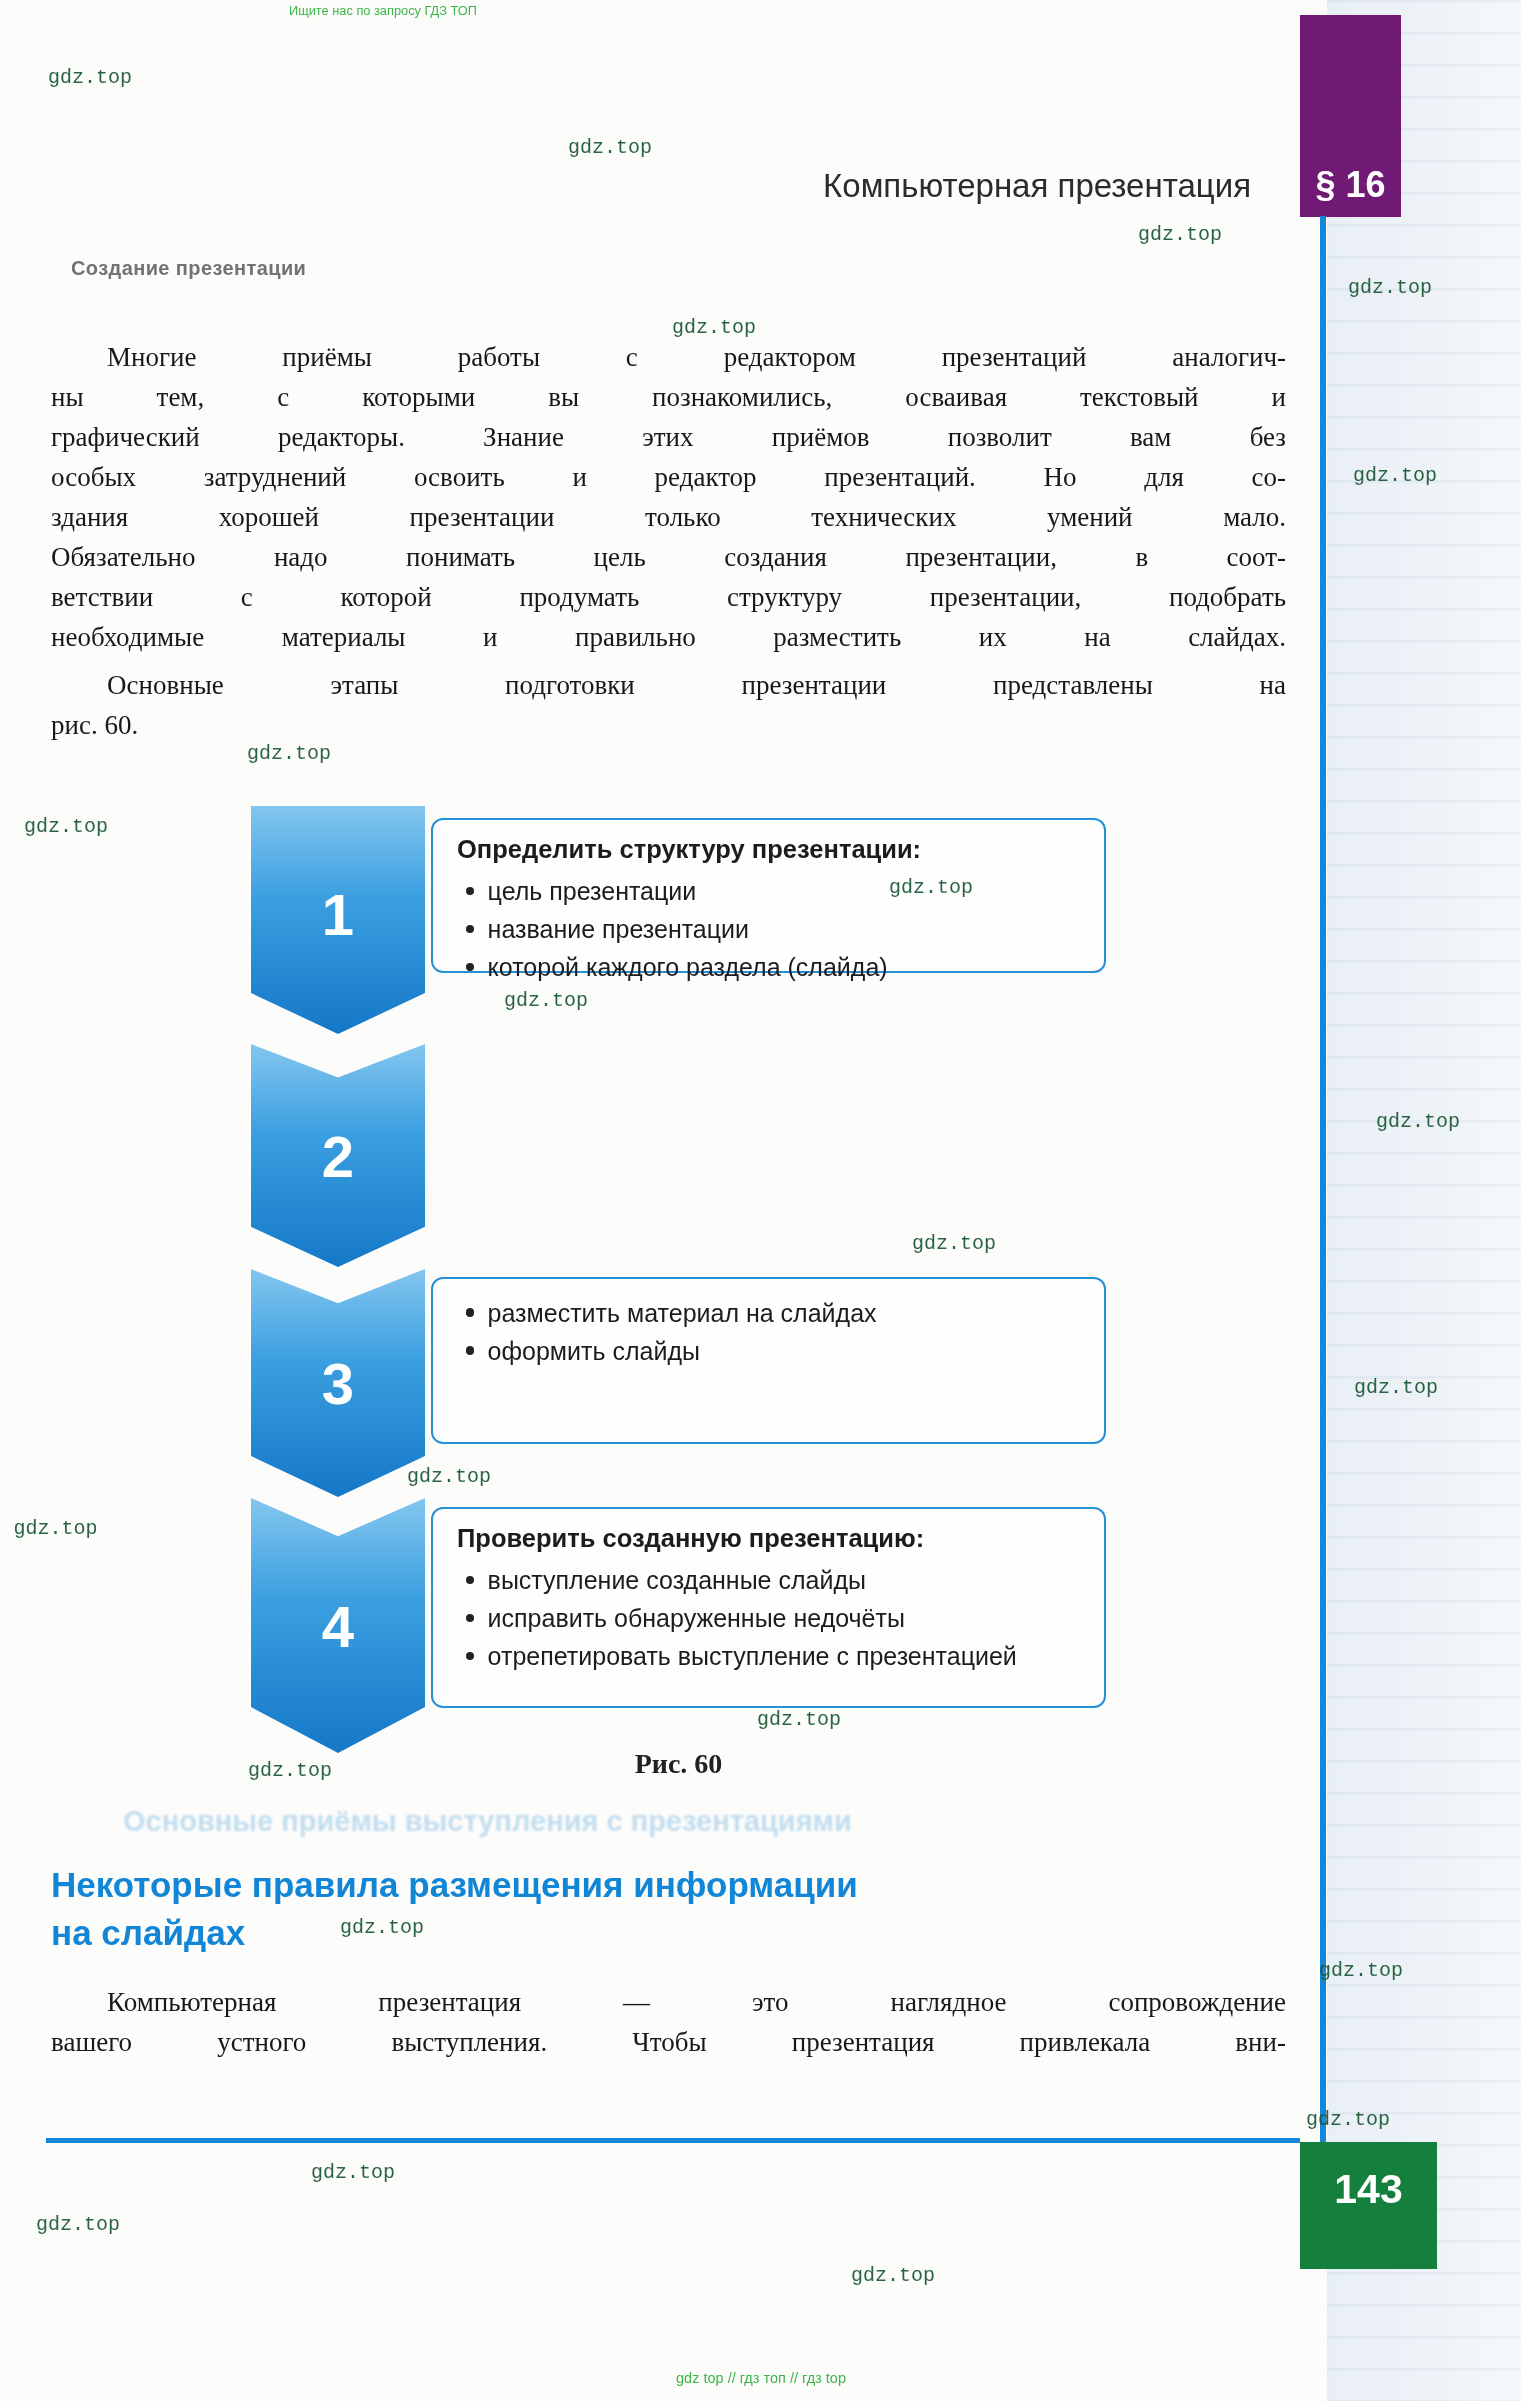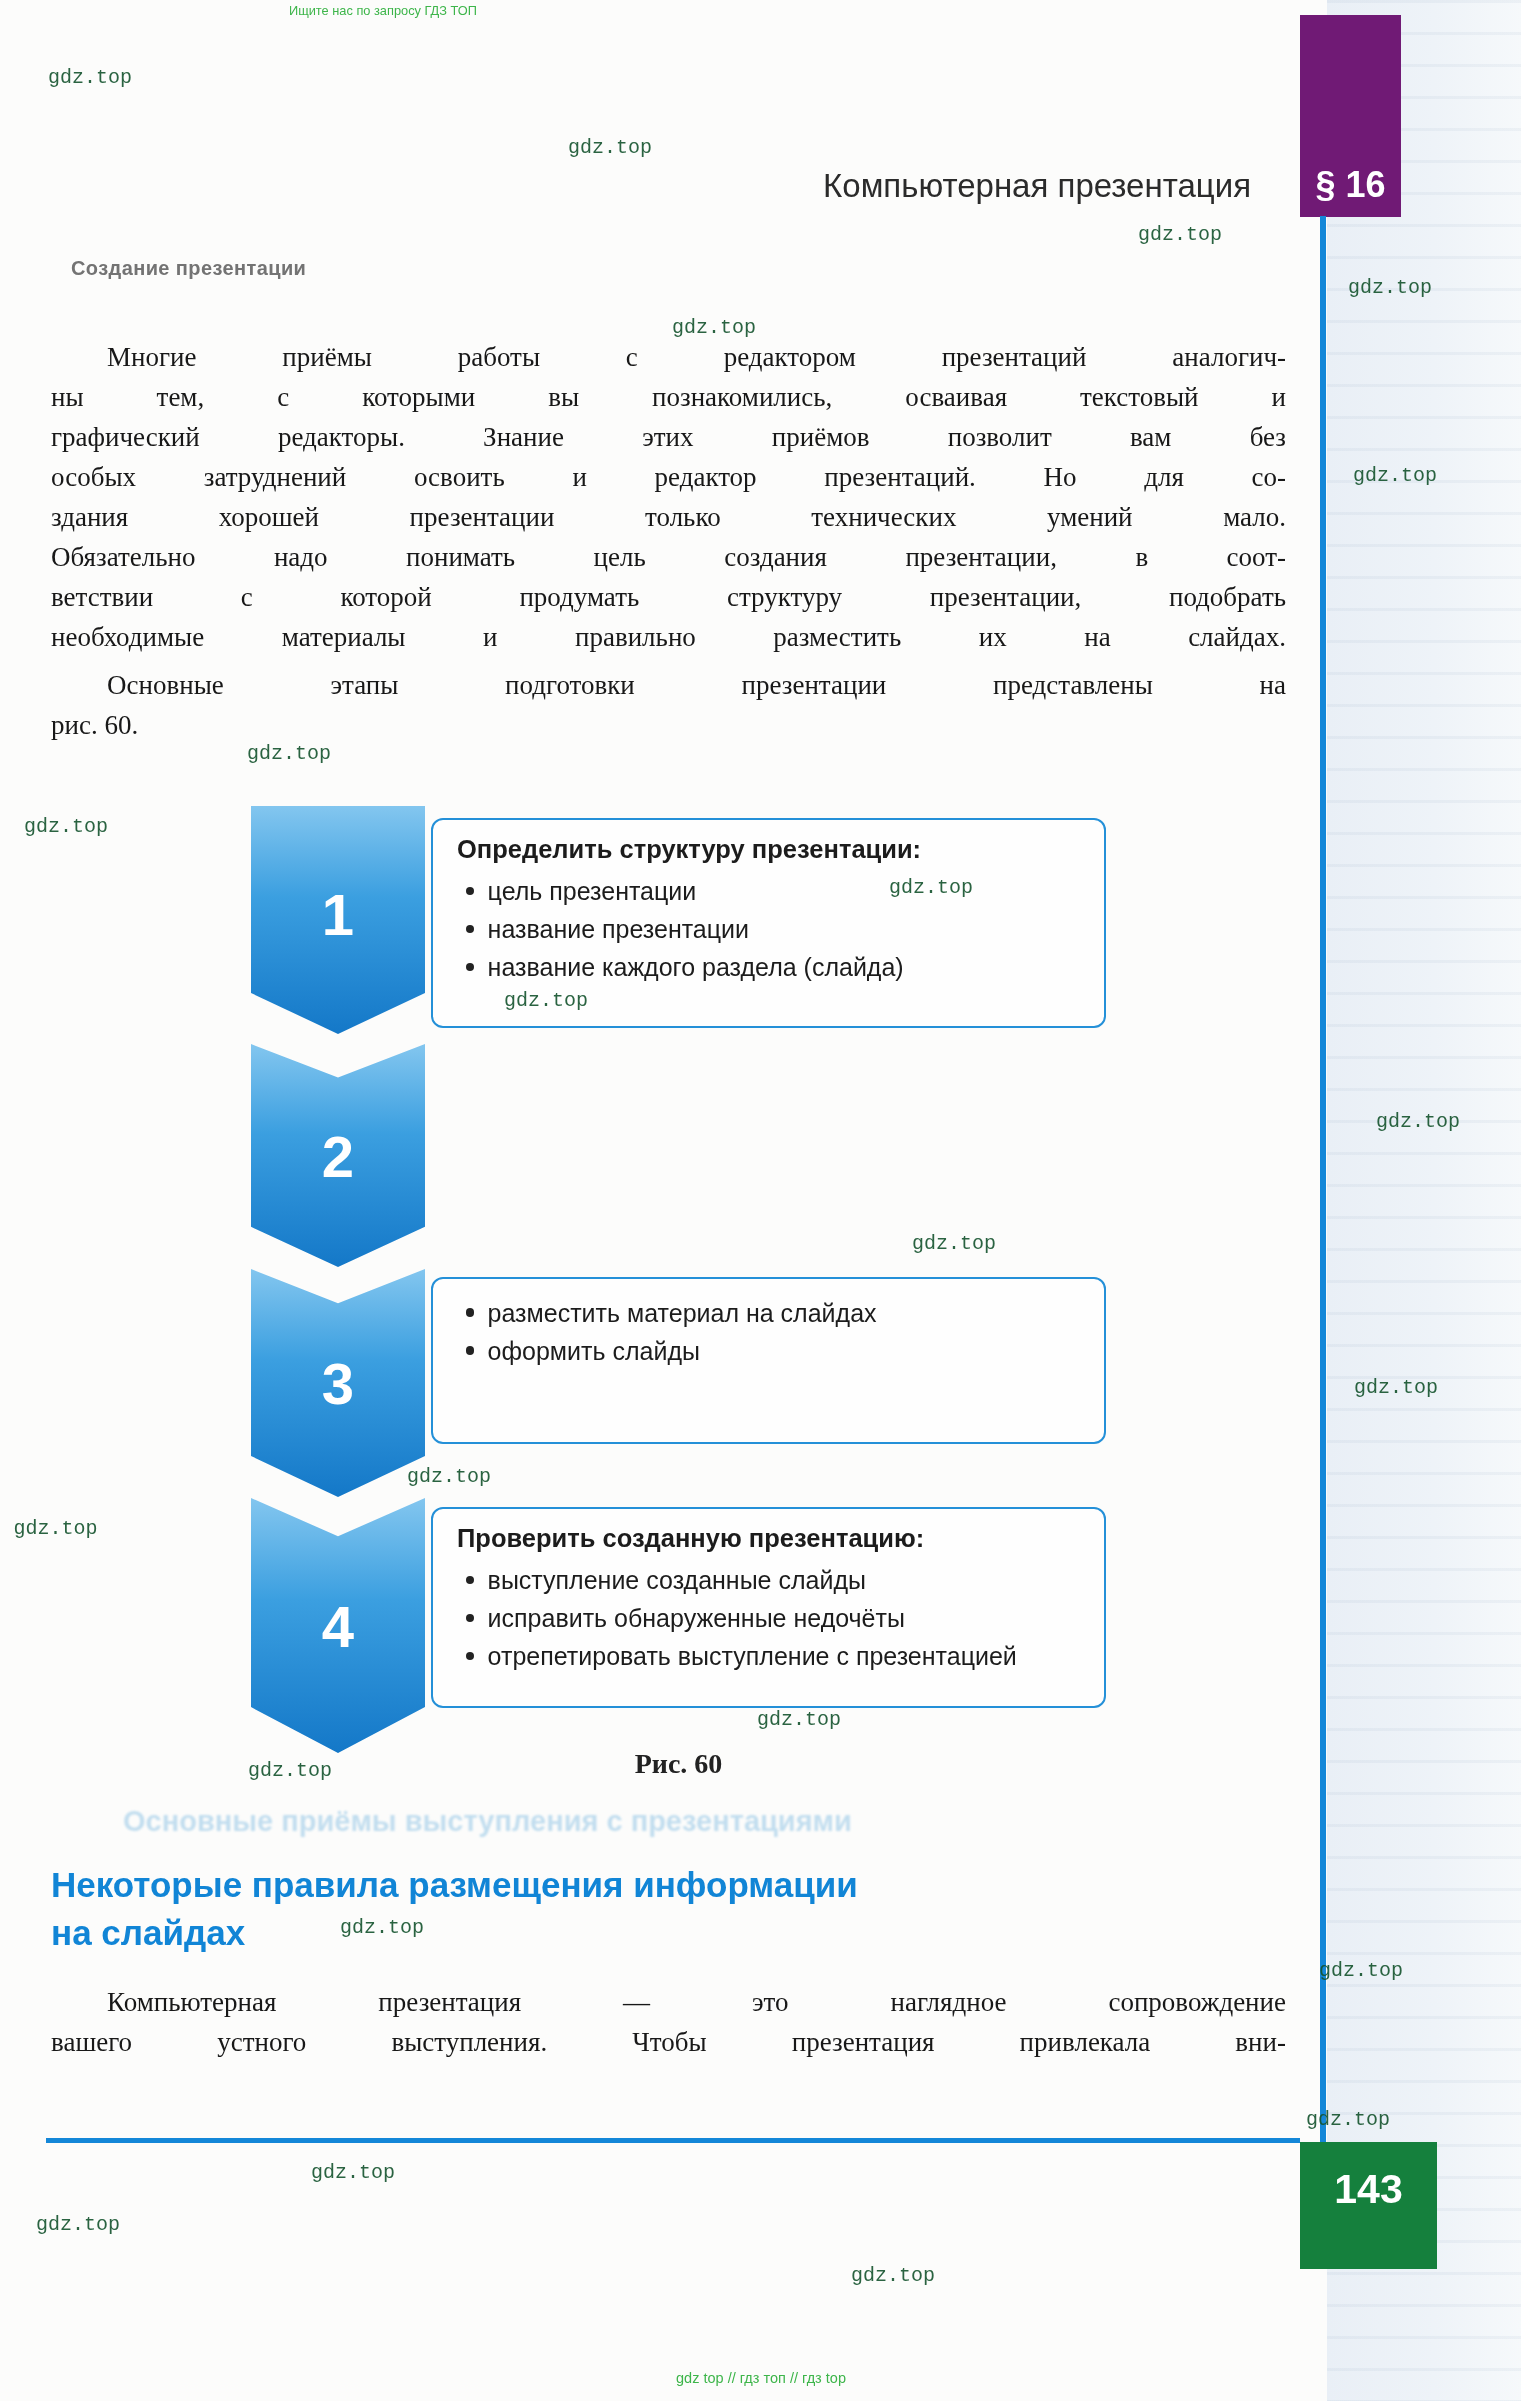--- a/index.html
+++ b/index.html
@@ -141,33 +141,33 @@
   <div class="para" id="para2">
     <div class="jline indent">Основные этапы подготовки презентации представлены на</div>
     <div class="lline">рис. 60.</div>
   </div>
 
   <div class="figure">
 
     <div class="arrow arrow-first" style="top:0;height:228px;">
       <span class="step-num">1</span>
     </div>
-    <div class="stepbox" style="top:12px;height:210px;">
+    <div class="stepbox" style="top:12px;height:155px;">
       <div class="steptitle">Определить структуру презентации:</div>
       <div class="bullet">
           <span class="dot"></span>
           <span class="btext">цель презентации</span>
         </div>
       <div class="bullet">
           <span class="dot"></span>
           <span class="btext">название презентации</span>
         </div>
       <div class="bullet">
           <span class="dot"></span>
-          <span class="btext">название каждого раздела (слайда)</span>
+          <span class="btext">которой каждого раздела (слайда)</span>
         </div>
     </div>
 
     <div class="arrow arrow-next" style="top:238px;height:223px;">
       <span class="step-num">2</span>
     </div>
 
     <div class="arrow arrow-next" style="top:463px;height:228px;">
       <span class="step-num">3</span>
     </div>

